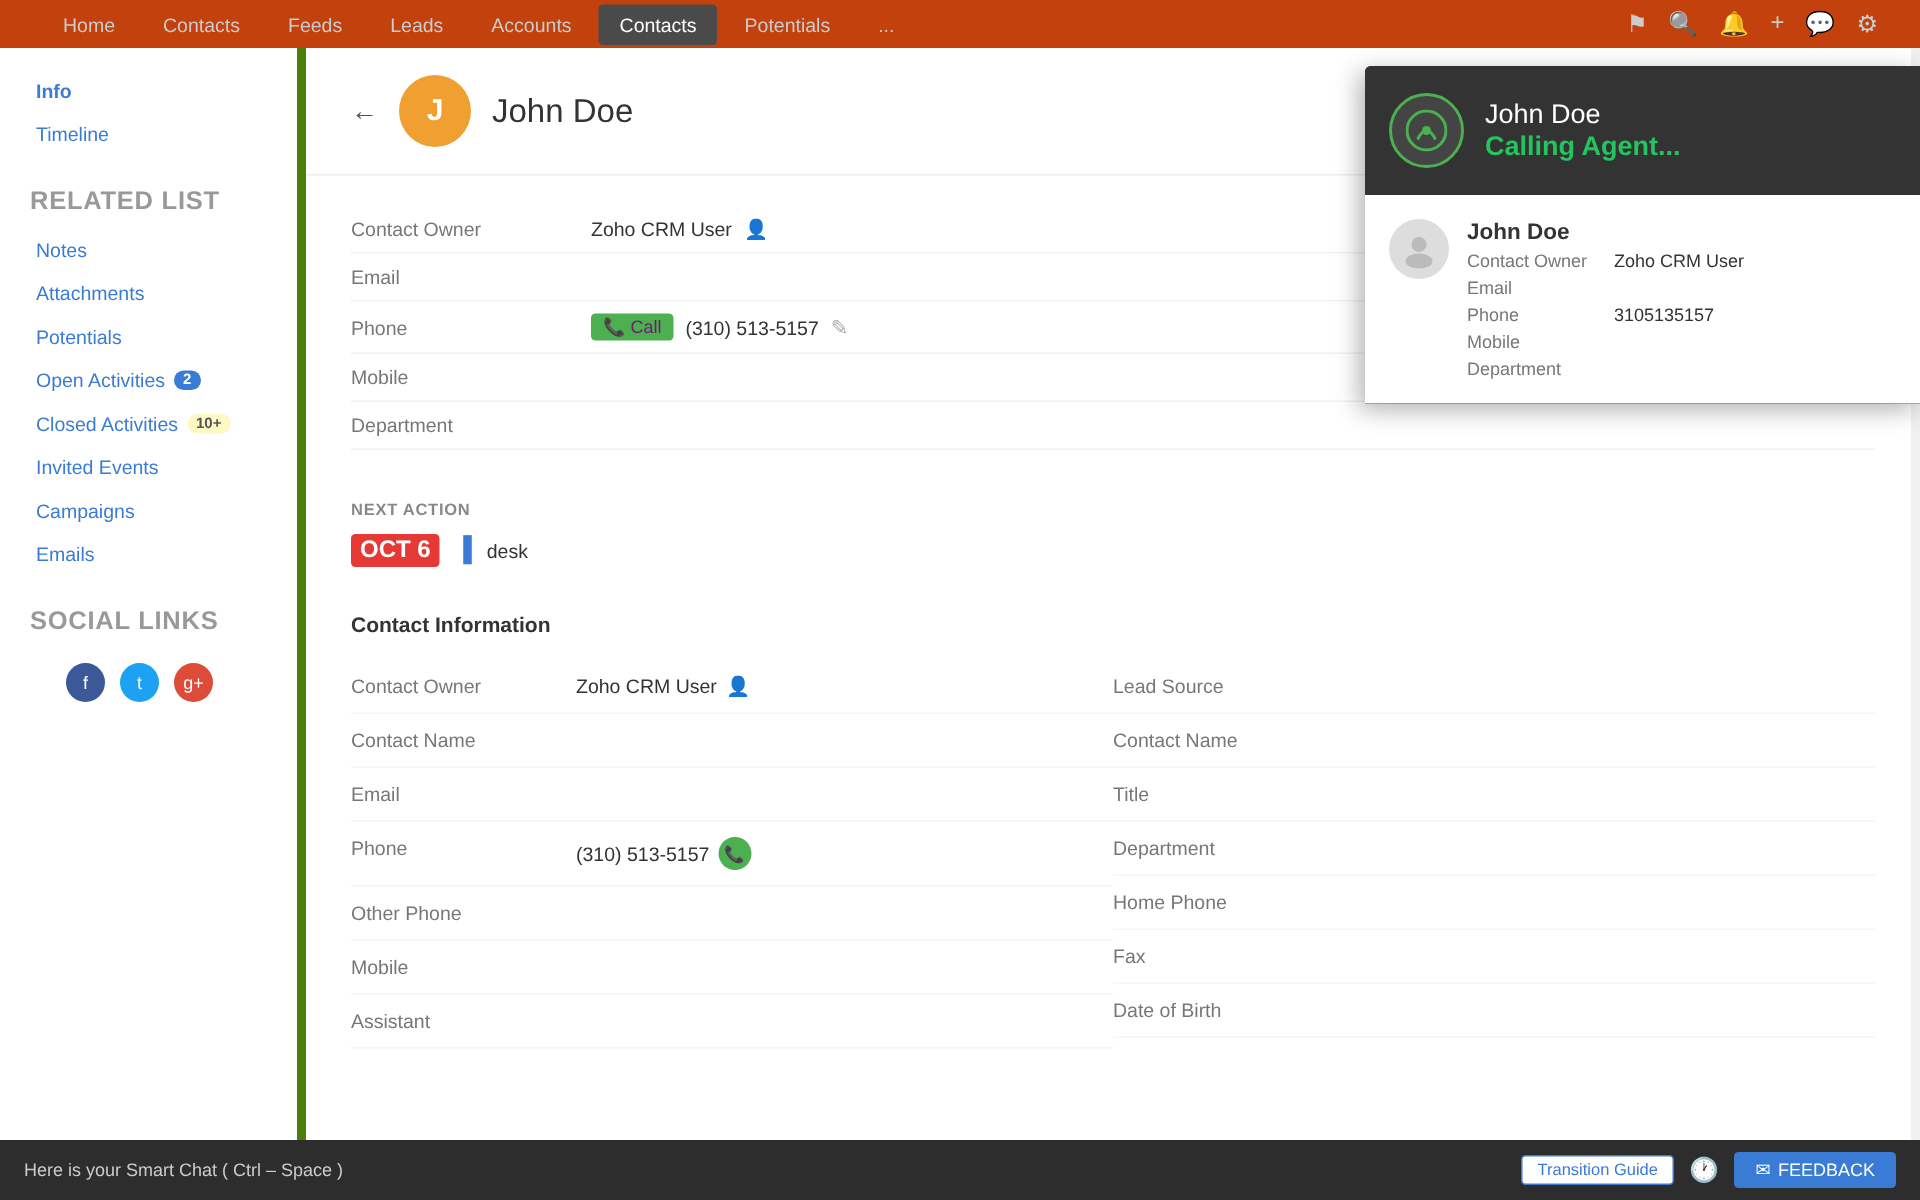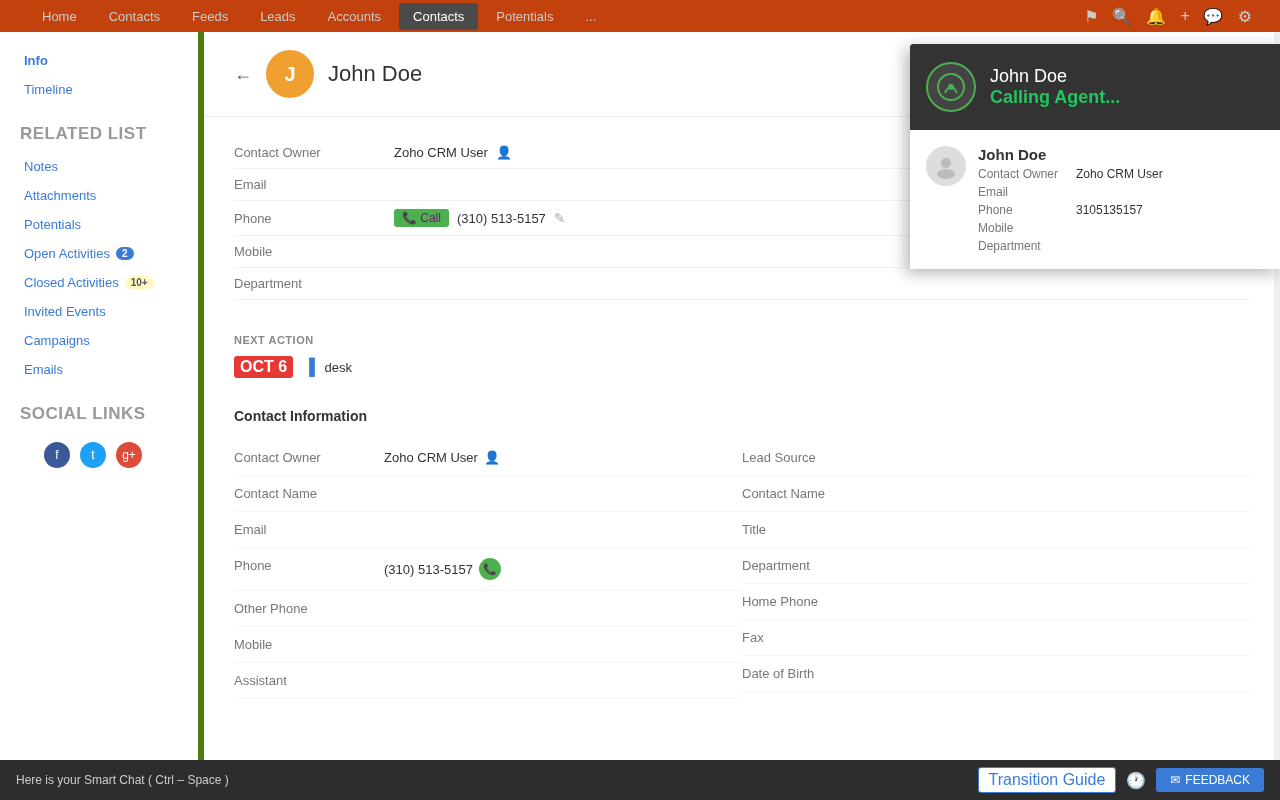--- a/index.html
+++ b/index.html
@@ -267,21 +267,21 @@
       height: 40px;
       background: #2d2d2d;
       display: flex;
       align-items: center;
       padding: 0 16px;
       z-index: 50;
     }
     .smart-chat-text { color: #ccc; font-size: 12px; flex: 1; }
     .transition-guide {
       color: #3a7bd5;
-      font-size: 16px;
+      font-size: 11px;
       cursor: pointer;
       border: 1px solid #3a7bd5;
       padding: 3px 10px;
       border-radius: 3px;
       background: #fff;
     }
     .clock-icon { color: #aaa; font-size: 16px; margin: 0 10px; }
     .feedback-btn {
       background: #3a7bd5;
       color: #fff;

